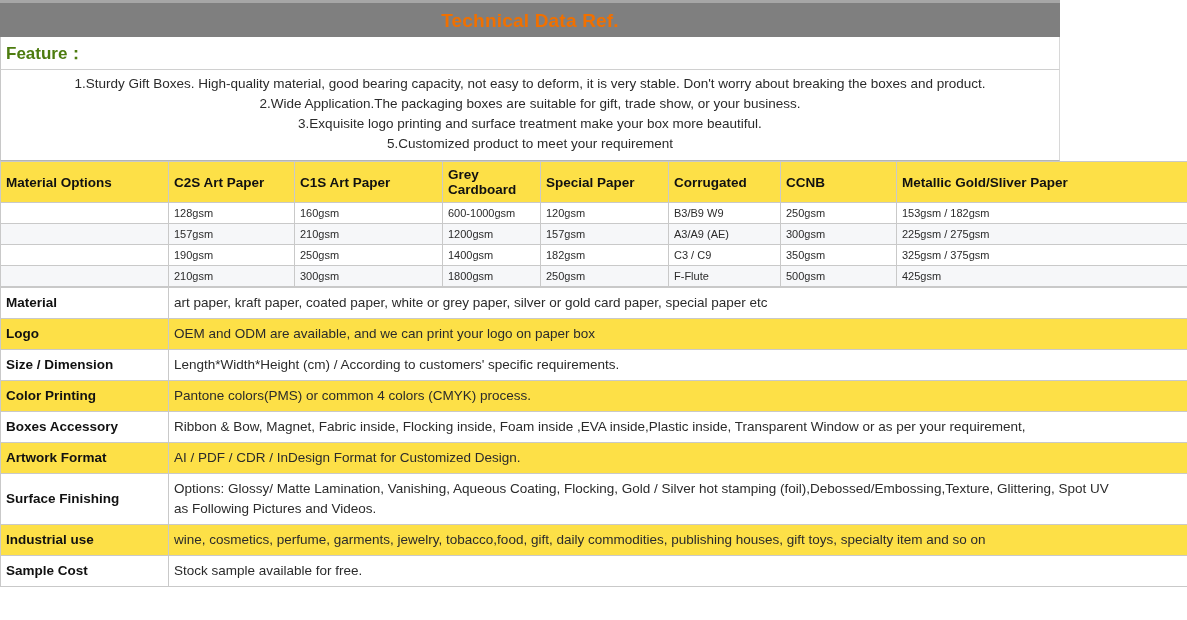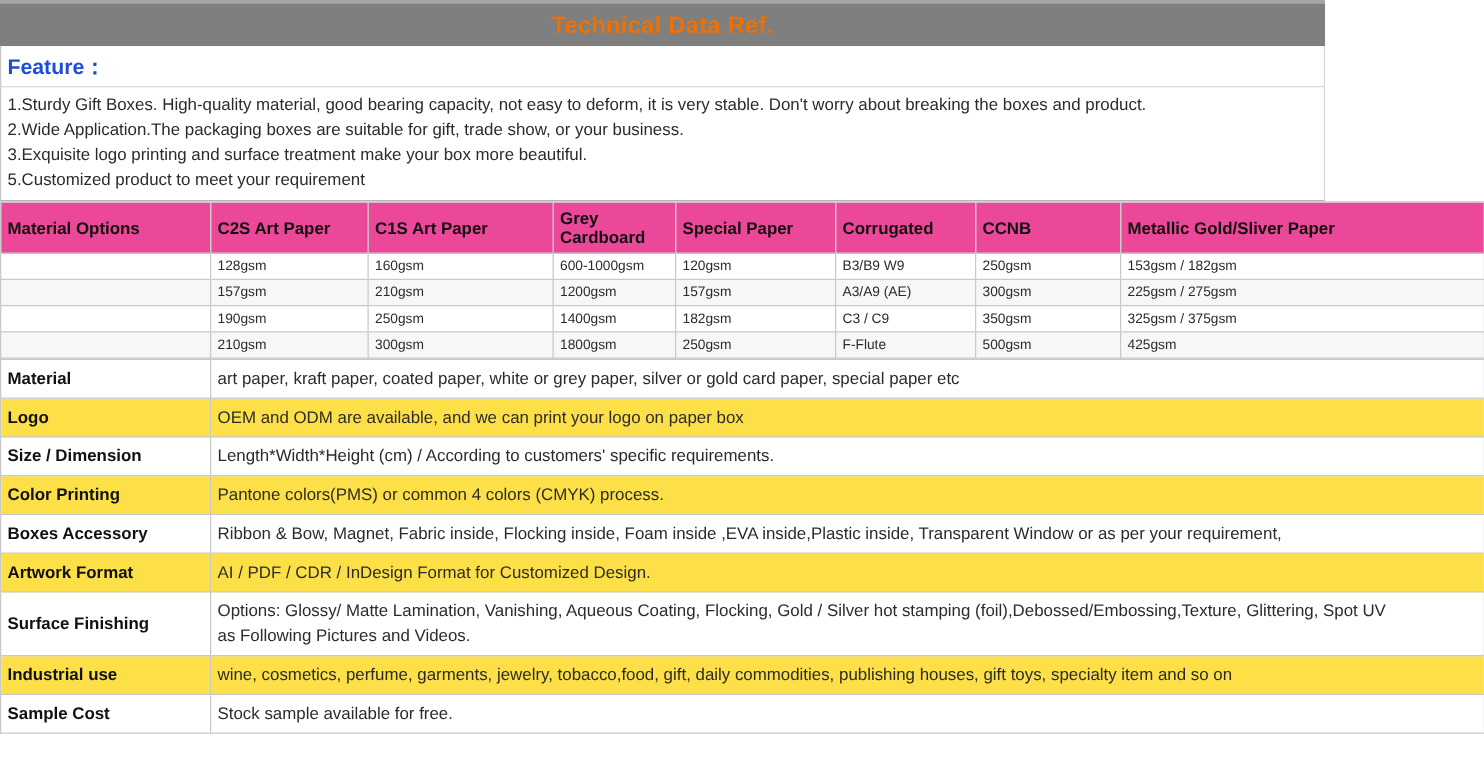--- a/index.html
+++ b/index.html
@@ -49,54 +49,55 @@
     border-left: 1px solid #c8c8c8;
     border-right: 1px solid #d8d8d8;
     display: flex;
     align-items: center;
     padding-left: 5px;
     background: #ffffff;
   }
   .feature-head-text {
     font-size: 17px;
     font-weight: bold;
-    color: #1d4ed8;
+    color: #4d7c0f;
   }
 
   
   .feature-list {
     box-sizing: border-box;
     border-left: 1px solid #c8c8c8;
     border-right: 1px solid #d8d8d8;
     border-bottom: 1px solid #b5b5b5;
     padding: 4px 5px 6px 5px;
     background: #ffffff;
   }
   .feature-line {
     font-size: 13.5px;
     line-height: 20px;
     color: #2b2b2b;
     white-space: nowrap;
+    text-align: center;
   }
 
   
   table {
     border-collapse: collapse;
     width: 1187px;
     table-layout: fixed;
   }
   .mat-table td, .mat-table th,
   .spec-table td {
     border: 1px solid #c9c9c9;
     box-sizing: border-box;
     vertical-align: middle;
   }
 
   .mat-table th {
-    background: #ec4899;
+    background: #fde047;
     font-size: 13.5px;
     font-weight: bold;
     color: #111111;
     text-align: left;
     padding: 5px 5px;
     height: 38px;
     line-height: 15px;
   }
   .mat-table td {
     font-size: 11px;

